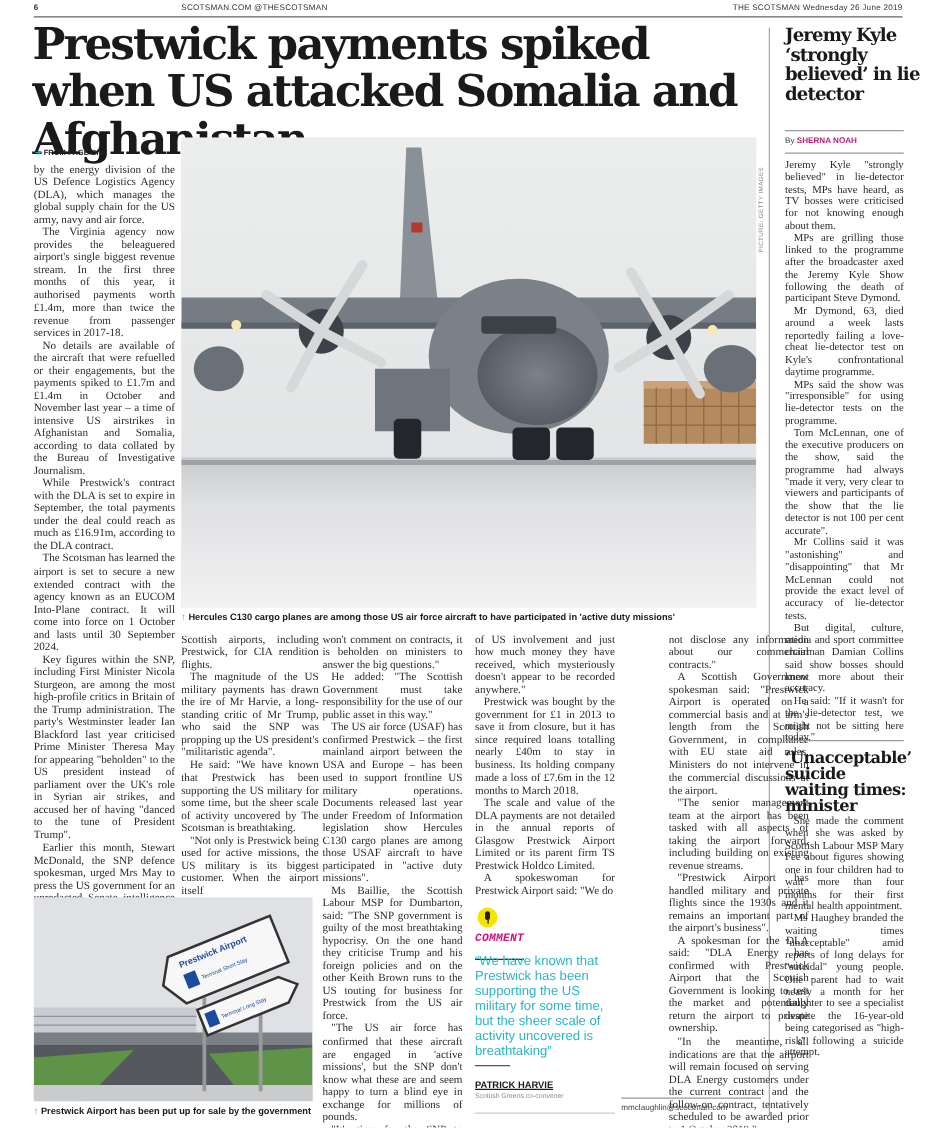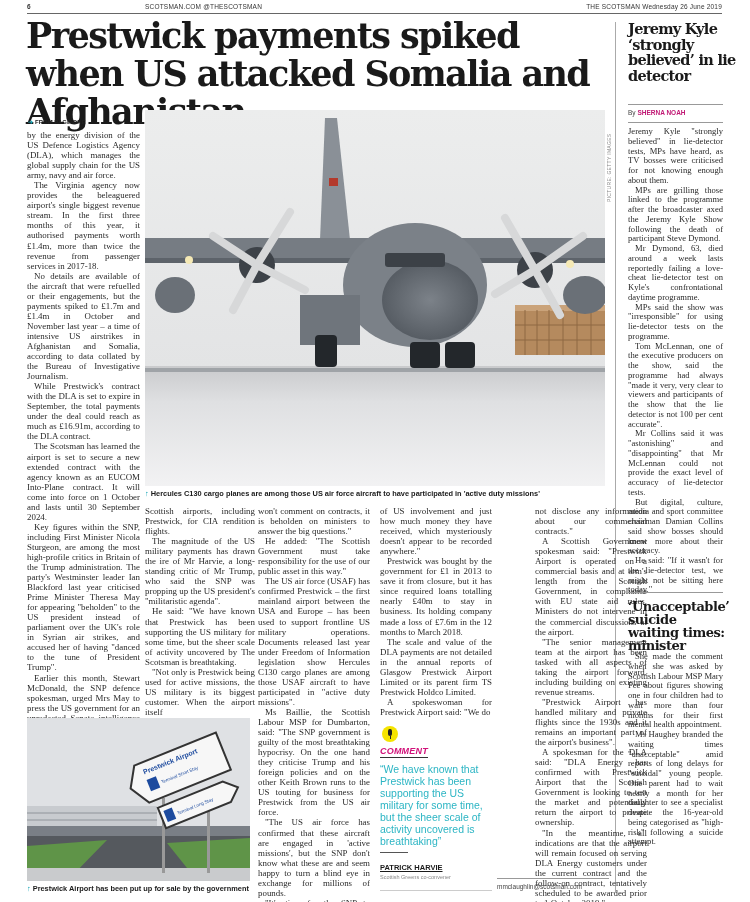--- a/index.html
+++ b/index.html
@@ -36,21 +36,21 @@
   .caption .arr { color: #1aa7b8; margin-right: 2px; }
   #cap-main { left: 145px; top: 489px; }
   #cap-small { left: 27px; top: 884px; }
 
   .photo-small { position: absolute; left: 27px; top: 718px; width: 223px; height: 163px; overflow: hidden; background: #dadcdf; }
 
   .comment-box { position: absolute; left: 380px; top: 726px; width: 112px; height: 168px; }
   .mic-icon { position: absolute; left: 2px; top: 0; width: 16px; height: 16px; border-radius: 50%; background: #f5e400; }
   .mic-icon::before { content: ""; position: absolute; left: 6px; top: 3px; width: 4px; height: 7px; background: #222; border-radius: 2px; }
   .mic-icon::after { content: ""; position: absolute; left: 7.5px; top: 10px; width: 1px; height: 3px; background: #222; }
-  .comment-label { position: absolute; left: 0; top: 20px; font-family: Liberation Sans, sans-serif; font-style: italic; font-weight: bold; font-size: 9px; color: #d1127a; border-bottom: 1.5px solid #333; padding-bottom: 1px; letter-spacing: 0.2px; }
+  .comment-label { position: absolute; left: 0; top: 20px; font-family: Liberation Mono, monospace; font-style: italic; font-weight: bold; font-size: 9px; color: #d1127a; border-bottom: 1.5px solid #333; padding-bottom: 11px; letter-spacing: 0.2px; }
   .comment-quote { position: absolute; left: 0; top: 37px; width: 112px; font-family: "Liberation Sans", sans-serif; font-size: 10.5px; line-height: 12px; color: #2cb5c4; }
   .comment-rule { position: absolute; left: 0; top: 126px; width: 28px; height: 1px; background: #555; }
   .comment-name { position: absolute; left: 0; top: 137px; font-family: "Liberation Sans", sans-serif; font-weight: bold; font-size: 7.5px; color: #1a1a1a; text-decoration: underline; }
   .comment-role { position: absolute; left: 0; top: 148px; font-family: "Liberation Sans", sans-serif; font-size: 5.5px; color: #888; }
   .comment-bottom { position: absolute; left: 0; top: 164px; width: 112px; height: 1px; background: #ccc; }
 
   .byline-email { position: absolute; left: 497px; top: 883px; font-family: "Liberation Sans", sans-serif; font-size: 6.5px; color: #444; }
   .email-rule { position: absolute; left: 497px; top: 878px; width: 112px; height: 1px; background: #999; }
 
   .side-head { position: absolute; left: 628px; top: 21px; width: 115px; font-family: "DejaVu Serif", serif; font-weight: bold; font-size: 14.5px; line-height: 15.5px; letter-spacing: -0.7px; color: #1a1a1a; }

